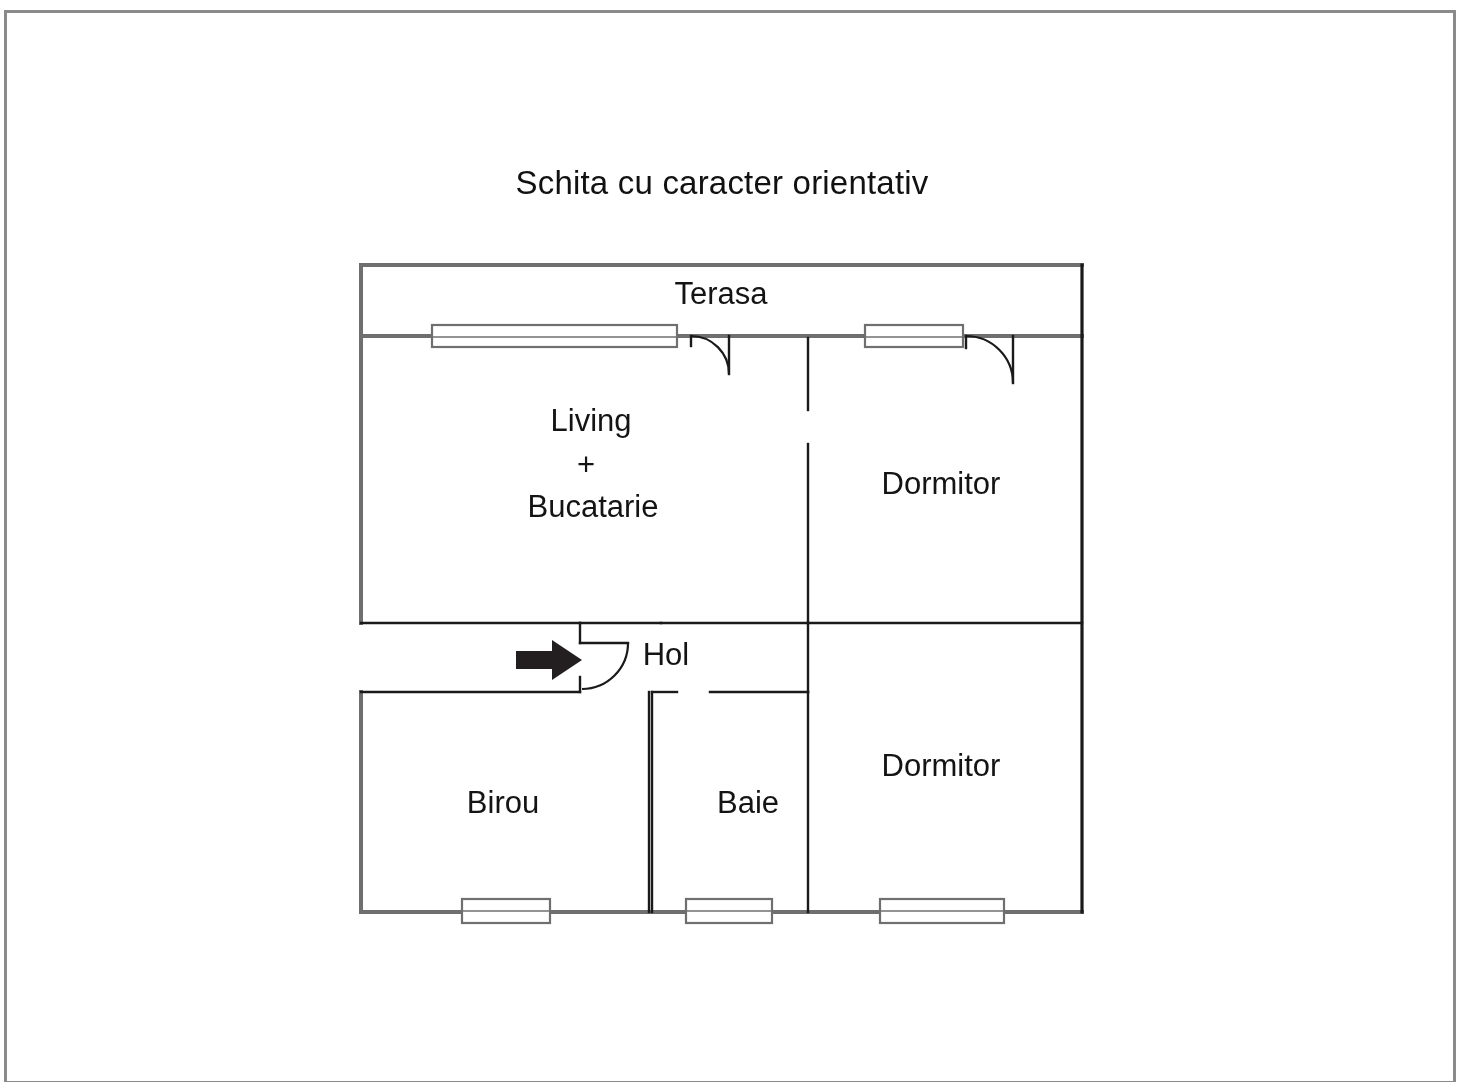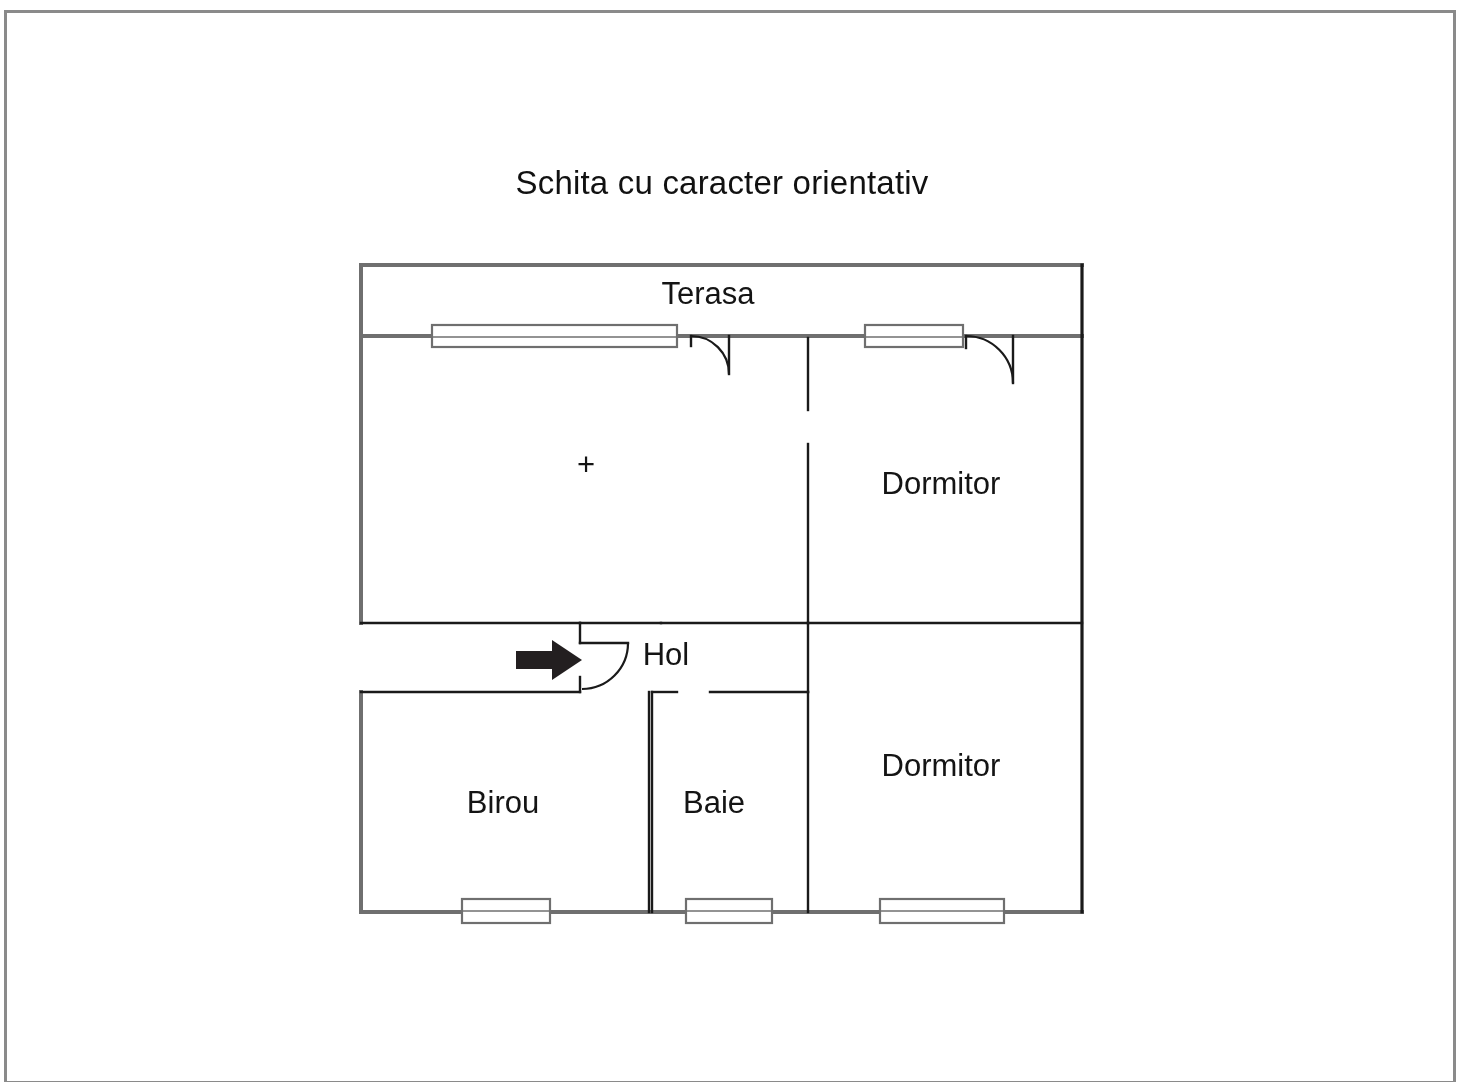--- a/index.html
+++ b/index.html
@@ -154,29 +154,31 @@
       <line x1="686" y1="905" x2="772" y2="905"></line>
       <line x1="880" y1="905" x2="1004" y2="905"></line>
     </g>
 
     <g>
       <path d="M 516 645 L 552 645 L 552 634 L 582 654 L 552 674 L 552 663 L 516 663 Z" fill="#231f20" stroke="none"></path>
     </g>
 
   </svg>
 
-  <div class="room-label" style="left:608px; top:270px; width:200px;">Terasa</div>
+  <div class="room-label" style="left:621px; top:270px; width:200px;">Terasa</div>
 
+  <div class="room-label" style="left:491px; top:397px; width:200px;">Living</div>
 
   <div class="room-label" style="left:486px; top:441px; width:200px;">+</div>
 
+  <div class="room-label" style="left:493px; top:483px; width:200px;">Bucatarie</div>
 
   <div class="room-label" style="left:841px; top:460px; width:200px;">Dormitor</div>
 
   <div class="room-label" style="left:566px; top:631px; width:200px;">Hol</div>
 
   <div class="room-label" style="left:403px; top:779px; width:200px;">Birou</div>
 
-  <div class="room-label" style="left:614px; top:779px; width:200px;">Baie</div>
+  <div class="room-label" style="left:648px; top:779px; width:200px;">Baie</div>
 
   <div class="room-label" style="left:841px; top:742px; width:200px;">Dormitor</div>
 
 </div>
 
 </body></html>

